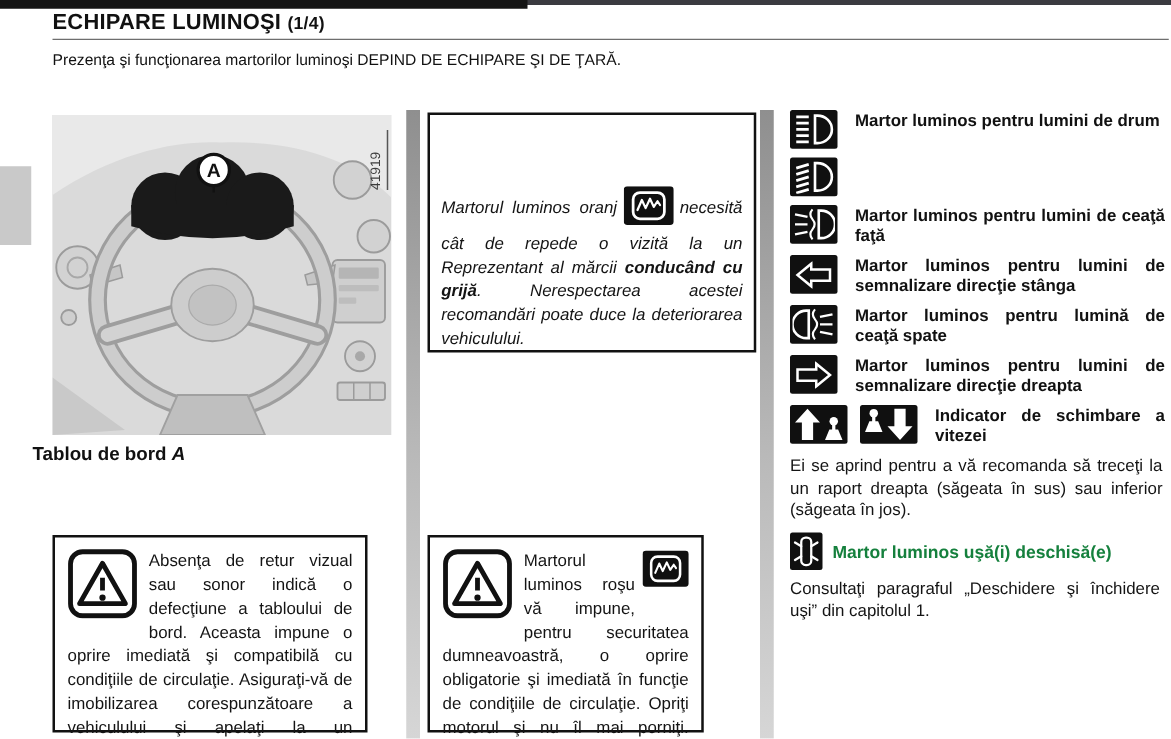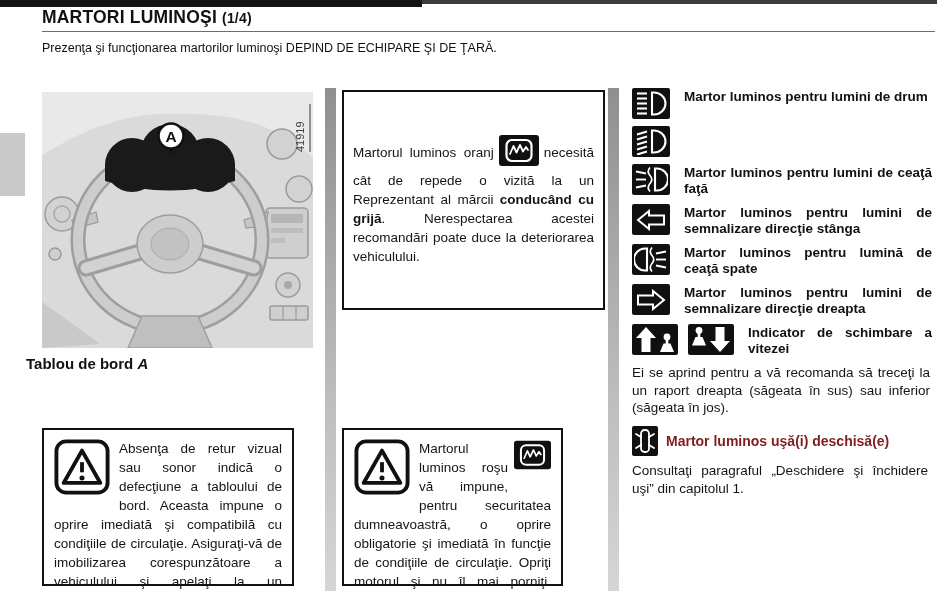--- a/index.html
+++ b/index.html
@@ -24,21 +24,21 @@
   .sep-1{left:325px;} .sep-2{left:608px;}
 
   
   .figure{position:absolute;left:42px;top:92px;width:271px;height:256px;background:#dadada;}
   .figure svg{display:block;}
   .figure-caption{position:absolute;left:26px;top:355px;font-size:15px;font-weight:bold;color:#111;}
   .figure-caption .ref{font-style:italic;}
 
   
   .tbox{position:absolute;border:2px solid #111;background:#fff;box-sizing:border-box;}
-  .box-mid-top{left:342px;top:90px;width:263px;height:220px;display:flex;align-items:center;}
+  .box-mid-top{left:342px;top:90px;width:263px;height:192px;display:flex;align-items:flex-end;font-style:italic;}
   .box-mid-top .btext{padding:0 9px;}
   .box-bottom-left{left:42px;top:428px;width:252px;height:158px;padding:9px 10px;}
   .box-bottom-mid{left:342px;top:428px;width:221px;height:158px;padding:9px 10px;}
   .btext{font-size:13.5px;line-height:19px;text-align:justify;color:#141414;}
   .btext b{font-weight:bold;}
 
   .inline-icon{display:inline-block;vertical-align:middle;margin:0 5px;}
   .float-tri{float:left;margin:0 9px 4px 0;}
   .float-eng{float:right;margin:1px 0 4px 6px;}
 
@@ -47,34 +47,34 @@
   .ind-row{display:flex;gap:14px;margin-bottom:7px;align-items:flex-start;}
   .ind-icon{width:38px;height:31px;background:#101010;border-radius:2px;flex:none;
     display:flex;align-items:center;justify-content:center;}
   .ind-icon.wide{width:46px;}
   .ind-row .twin-gap{width:46px;margin-right:-4px;}
   .ind-label{font-weight:bold;font-size:13.5px;line-height:16px;text-align:justify;flex:1;color:#111;padding-top:1px;}
   .gear-note{font-size:13.5px;line-height:17.5px;text-align:justify;margin:2px 0 9px 0;width:298px;}
   .door-row{display:flex;gap:8px;align-items:center;margin:2px 0 6px 0;}
   .door-icon{width:26px;height:30px;background:#101010;border-radius:2px;flex:none;
     display:flex;align-items:center;justify-content:center;}
-  .door-label{font-weight:bold;font-size:14px;color:#7f1d1d;}
+  .door-label{font-weight:bold;font-size:14px;color:#15803d;}
   .door-note{font-size:13.5px;line-height:18px;text-align:justify;width:296px;}
 </style>
 </head>
 <body>
 
 <div class="page">
 
   <div class="topbar-full"></div>
   <div class="topbar-left"></div>
   <div class="edge-tab"></div>
 
   <div class="page-title">
-    <span>MARTORI LUMINOŞI</span>
+    <span>ECHIPARE LUMINOŞI</span>
     <span class="suffix">(1/4)</span>
   </div>
   <div class="title-rule"></div>
   <div class="page-subtitle">Prezenţa şi funcţionarea martorilor luminoşi DEPIND DE ECHIPARE ŞI DE ŢARĂ.</div>
 
   <div class="col-sep sep-1"></div>
   <div class="col-sep sep-2"></div>
 
   <div class="figure">
     <svg width="271" height="256" viewBox="0 0 271 256">

